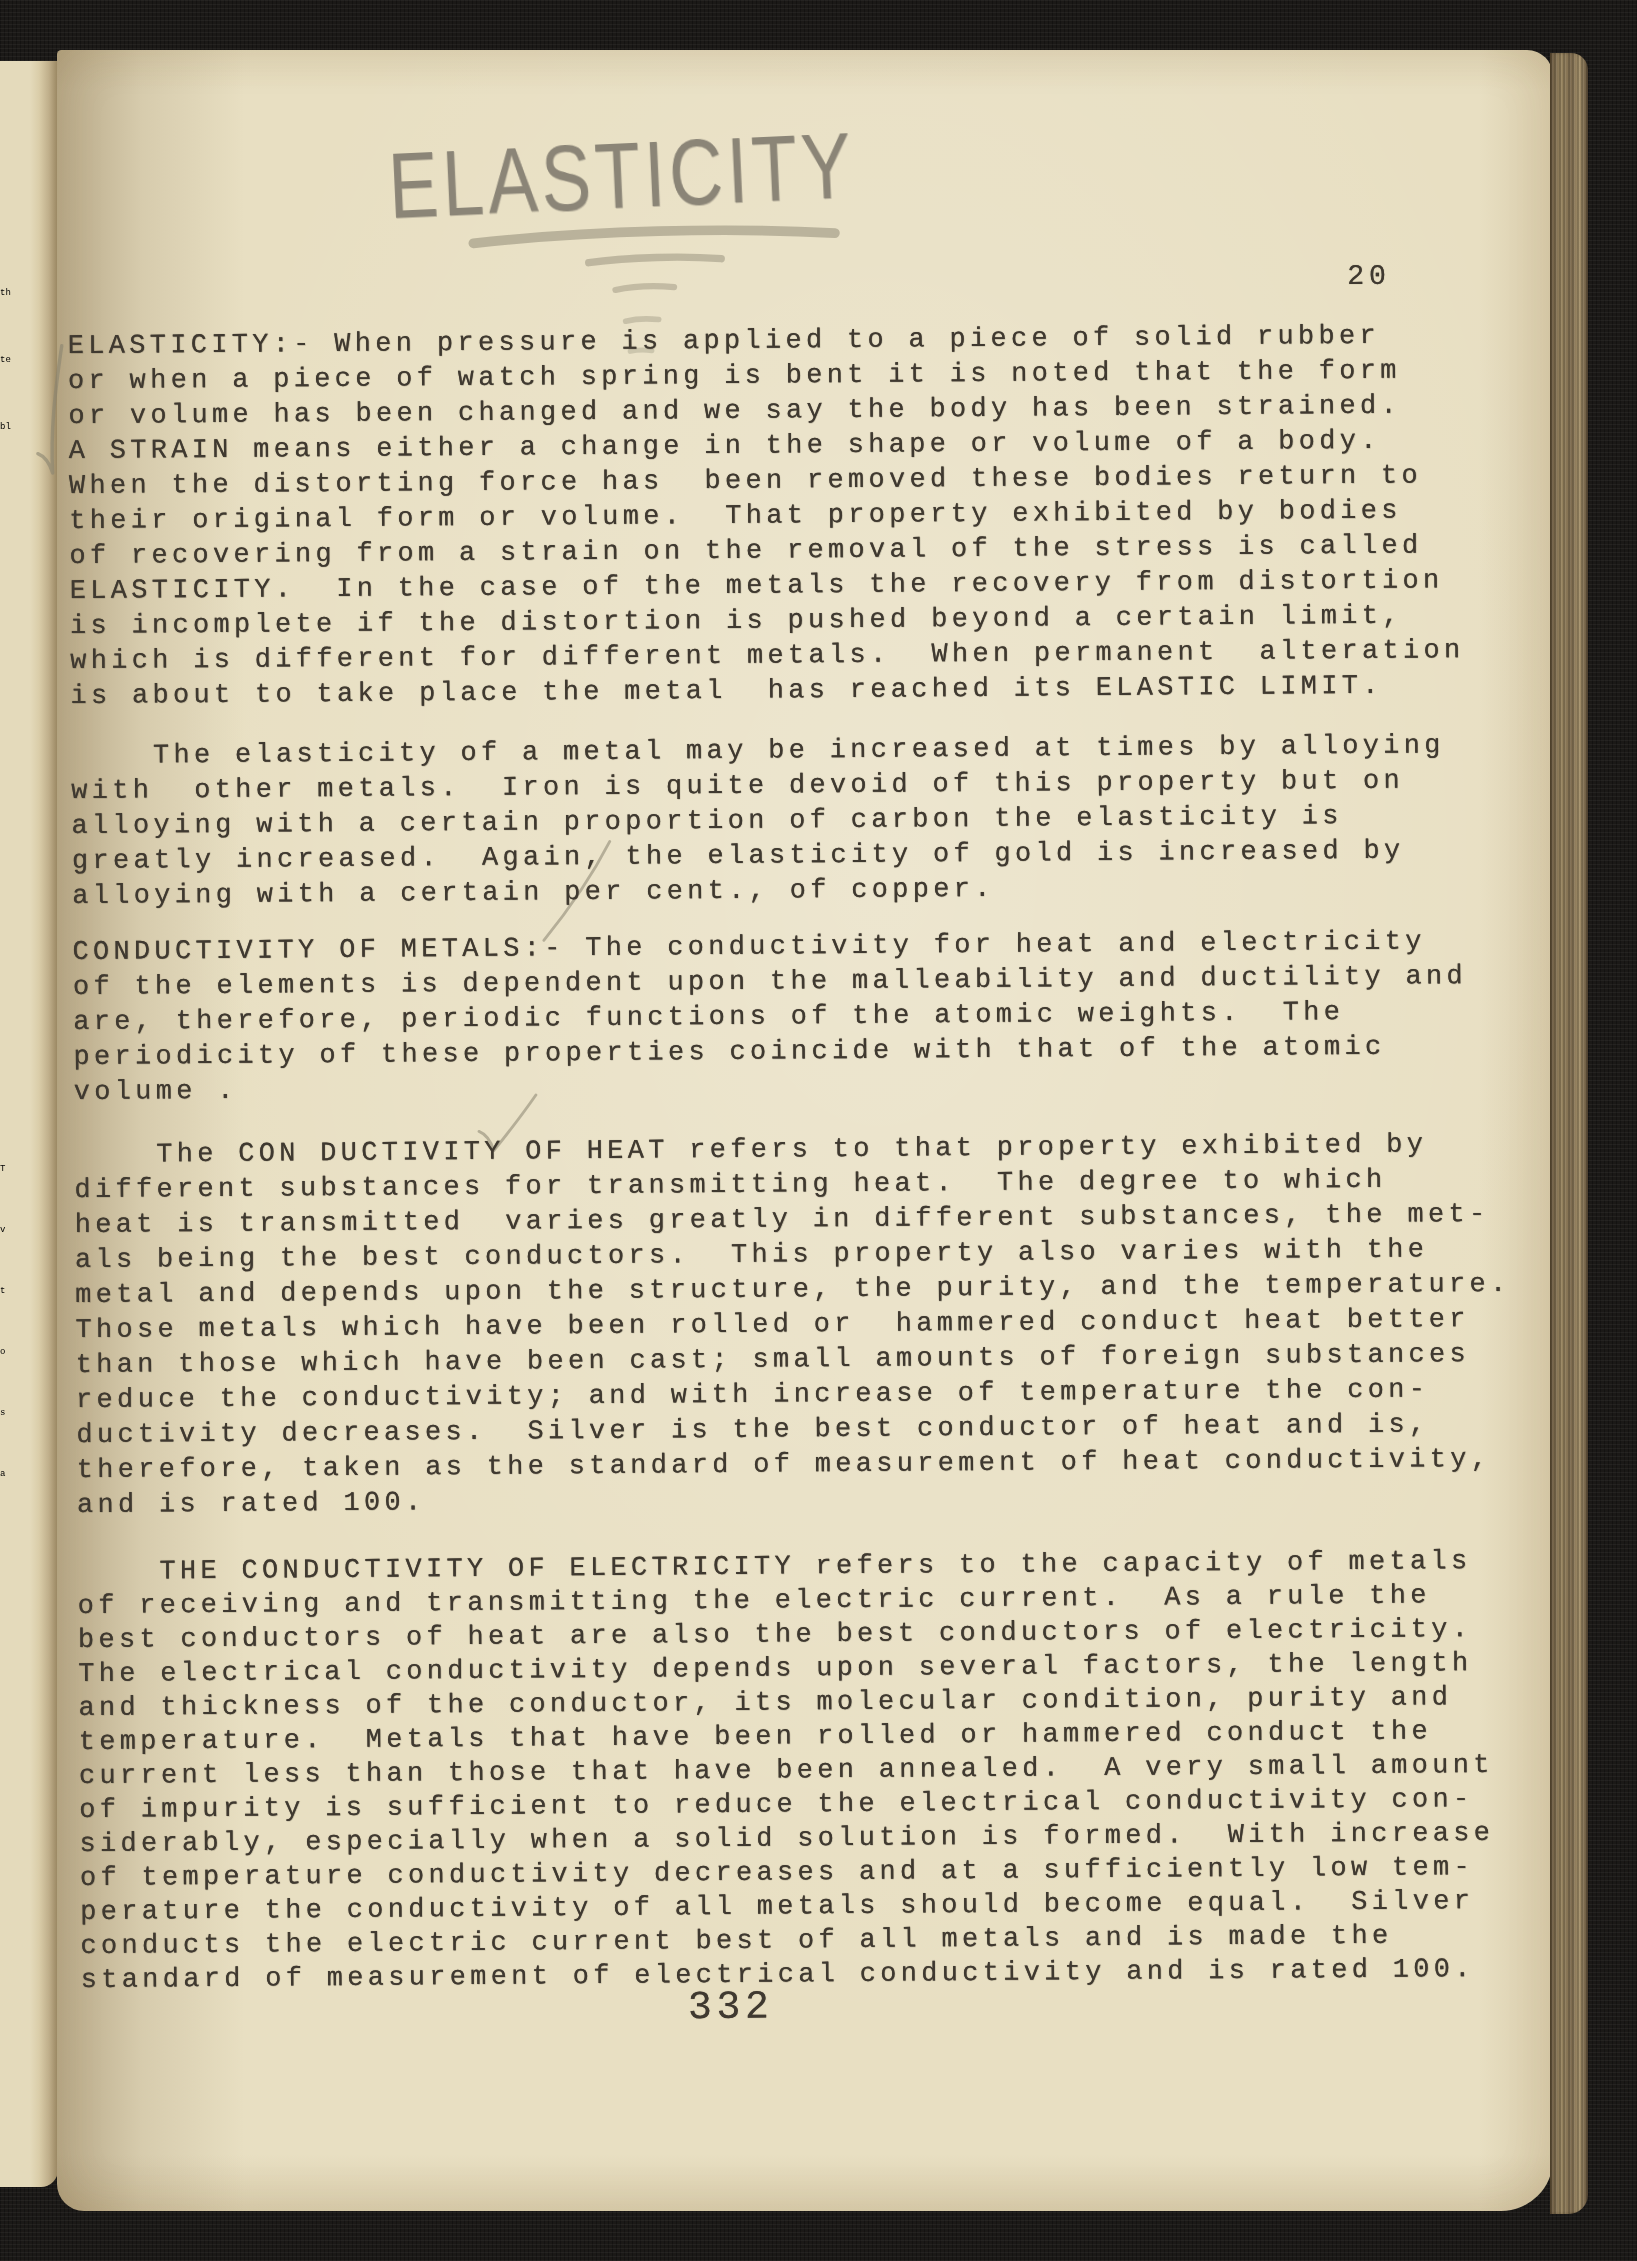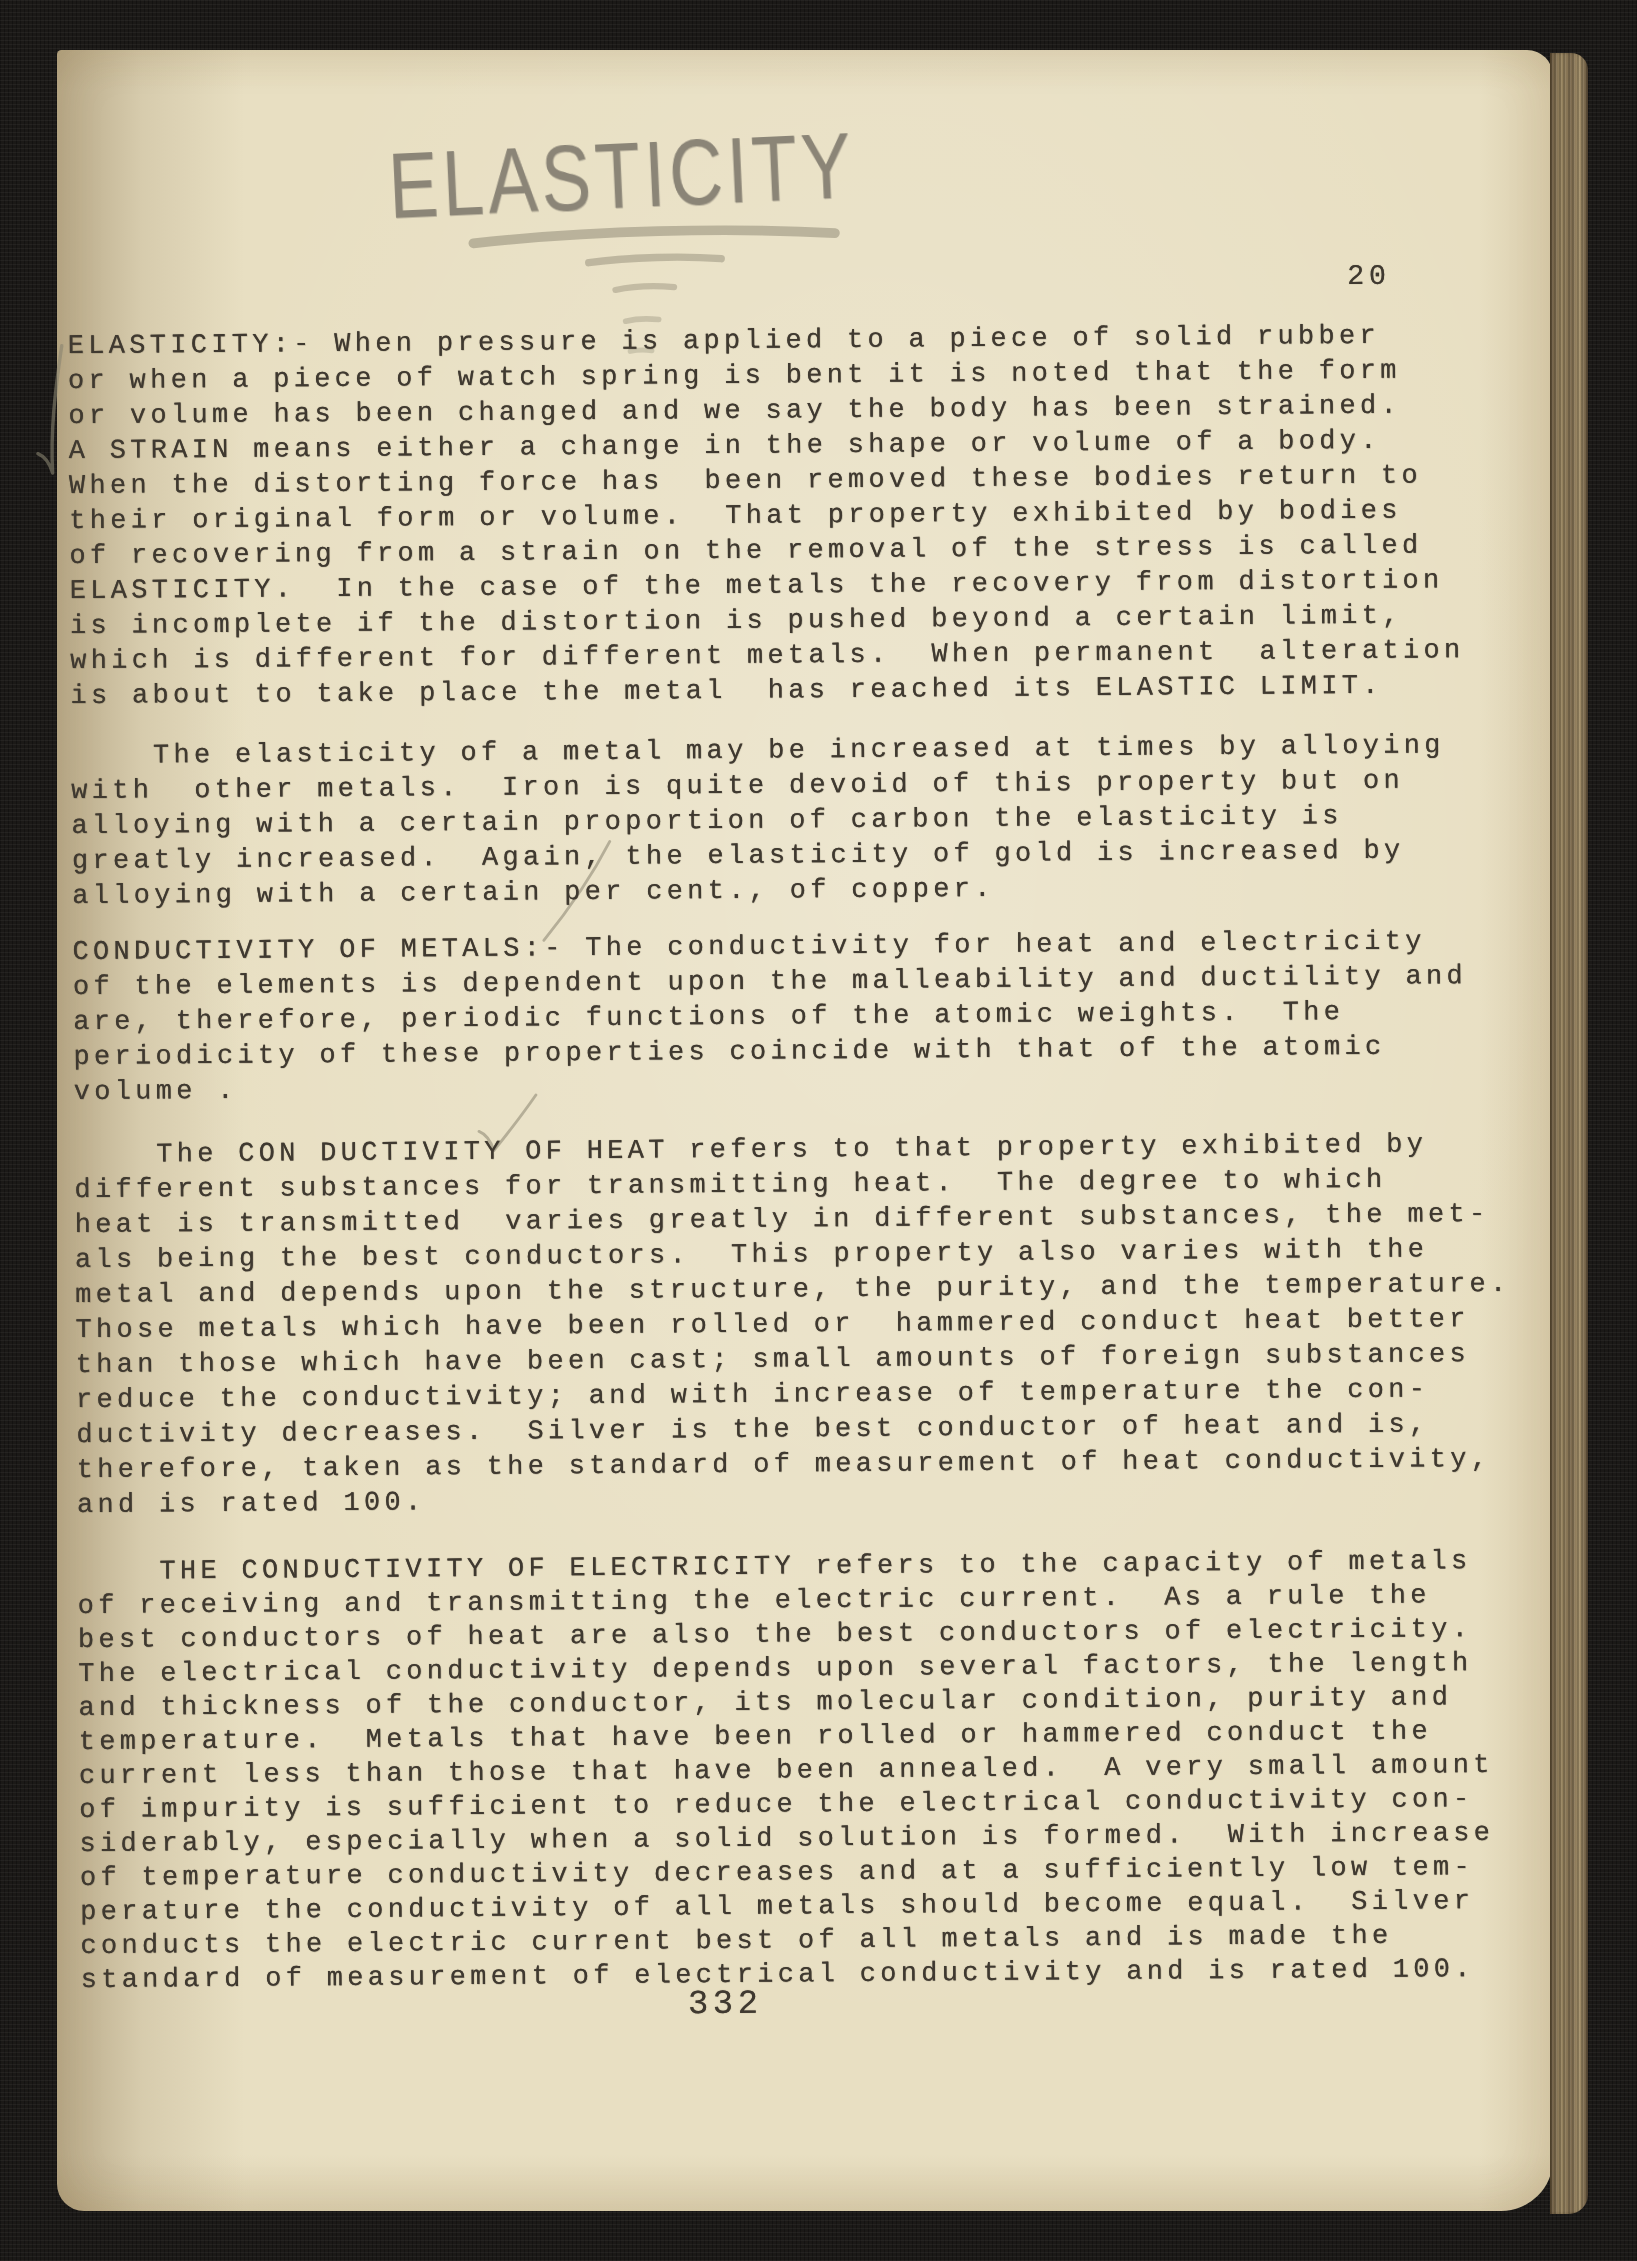--- a/index.html
+++ b/index.html
@@ -65,40 +65,55 @@
   .p2{top:739px;}
   .p3{top:935px;}
   .p4{top:1138px;}
   .p5{top:1555px; line-height:34px;}
   .pagenum-top{
     position:absolute; left:1354px; top:270px; font-size:28.4px; letter-spacing:4.5px;
     text-shadow:0 0 0.7px rgba(62,54,42,0.8);
     font-family:Liberation Mono, monospace;
   }
   .pagenum-bottom{
-    position:absolute; left:681px; top:1990px; font-size:34px; letter-spacing:4.5px;
+    position:absolute; left:681px; top:1990px; font-size:40px; letter-spacing:4.5px;
     text-shadow:0 0 0.7px rgba(62,54,42,0.8);
   }
 
   
   .title{
     position:absolute; left:391px; top:133px;
     font-family:"Liberation Sans", sans-serif;
     font-size:93px; letter-spacing:5.1px; color:#8b8577;
     transform:rotate(-2.6deg) scaleX(0.8); transform-origin:left bottom;
     filter:blur(0.4px);
     text-shadow:0.6px 0.6px 0 rgba(139,133,119,0.45);
   }
   .pencil-svg{position:absolute; left:0; top:0; pointer-events:none;}
 </style>
 </head>
 <body>
 
 <div class="scene">
 
+  <div class="prev-page-edge">
+    <div class="ghost-top" style="position:absolute;left:0;top:227px;">
+        <div class="tline">th</div>
+        <div class="tline">te</div>
+        <div class="tline">bl</div>
+      </div>
+    <div class="ghost-mid" style="position:absolute;left:0;top:1103px;">
+        <div class="tline">T</div>
+        <div class="tline">v</div>
+        <div class="tline">t</div>
+        <div class="tline">o</div>
+        <div class="tline">s</div>
+        <div class="tline">a</div>
+      </div>
+  </div>
 
   <div class="main-page"></div>
 
   <div class="stack-edge"></div>
 
   <div class="title">ELASTICITY</div>
 
   <svg class="pencil-svg" width="1638" height="2261" viewBox="0 0 2880 3977">
     <g stroke="#89836f" fill="none" stroke-linecap="round">
       <path d="M832,428 C1040,405 1280,400 1468,410" stroke-width="17" opacity="0.5"></path>

